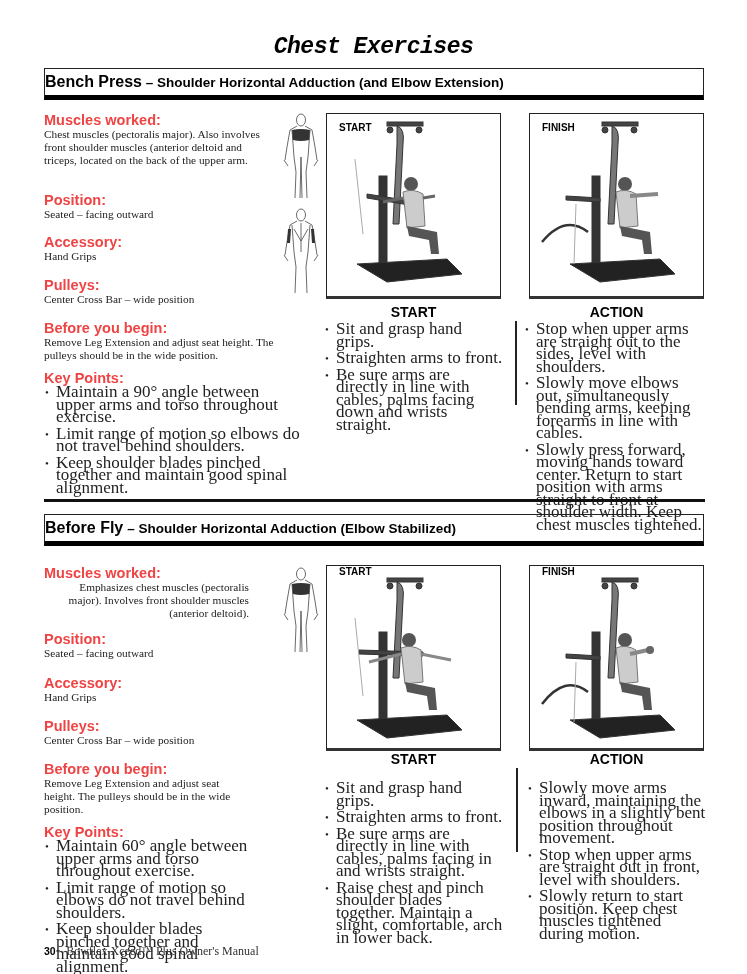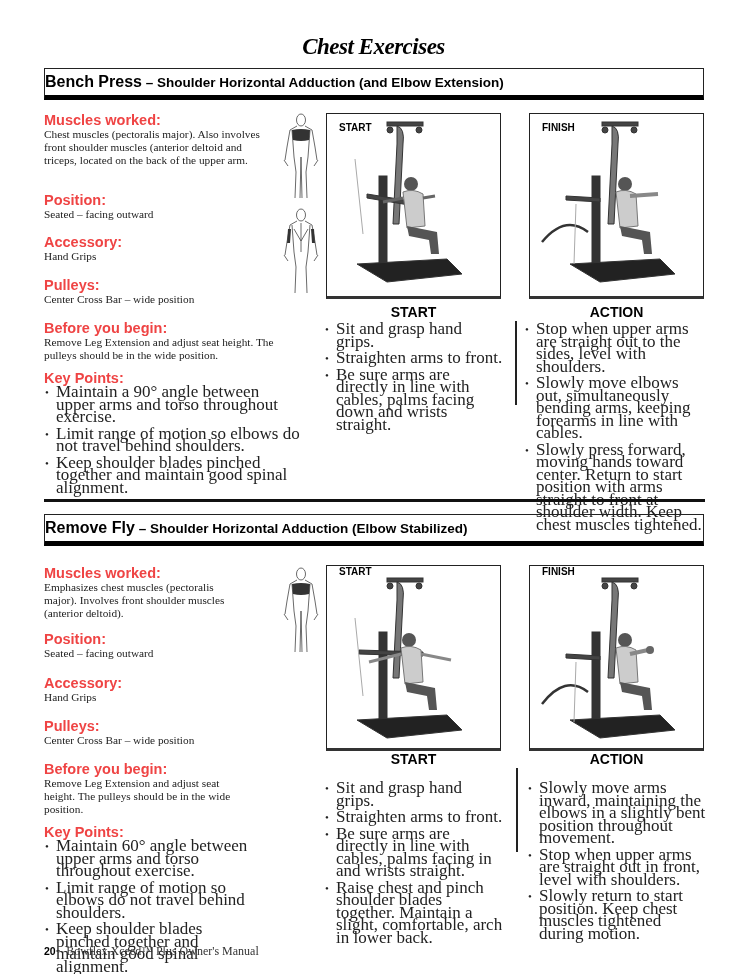--- a/index.html
+++ b/index.html
@@ -1,20 +1,20 @@
 <!DOCTYPE html>
 <html><head>
 <meta charset="utf-8">
 <style>
   html, body { margin: 0; padding: 0; background: #ffffff; }
   body { width: 747px; height: 974px; position: relative; overflow: hidden; color: #111; }
 
   .page-title {
     position: absolute; left: 0; top: 34px; width: 747px; text-align: center;
-    font-family: Liberation Serif, serif; font-weight: bold; font-style: italic;
+    font-family: Liberation Mono, monospace; font-weight: bold; font-style: italic;
     font-size: 23px; letter-spacing: -0.5px; color: #000;
   }
 
   .ex-header {
     position: absolute; left: 44px; width: 660px; height: 32px;
     border: 1px solid #222; border-bottom: 5px solid #000; box-sizing: border-box;
     text-align: left; font-family: "Liberation Sans", sans-serif; font-size: 14px; color: #000;
     line-height: 26px;
   }
   .ex-header .name { font-weight: bold; font-size: 16px; }
@@ -174,28 +174,28 @@
 <div class="action-bar" style="left:515px;top:321px;height:84px;"></div>
 <ul class="bul col-list" style="left:524px;top:323px;">
   <li>Stop when upper arms are straight out to the sides, level with shoulders.</li>
   <li>Slowly move elbows out, simultaneously bending arms, keeping forearms in line with cables.</li>
   <li>Slowly press forward, moving hands toward center. Return to start position with arms straight to front at shoulder width. Keep chest muscles tightened.</li>
 </ul>
 
 <div class="section-divider" style="top:499px;"></div>
 
 <div class="ex-header" style="top:514px;">
-  <span class="name">Remove Fly</span>
+  <span class="name">Before Fly</span>
   <span class="desc">– Shoulder Horizontal Adduction (Elbow Stabilized)</span>
 </div>
 
 <div class="left-col" style="top:565px;">
   <div class="blk" style="top:0;">
     <p class="h">Muscles worked:</p>
-    <p class="p" style="width:205px;">Emphasizes chest muscles (pectoralis major). Involves front shoulder muscles (anterior deltoid).</p>
+    <p class="p" style="width:205px;text-align:right;">Emphasizes chest muscles (pectoralis major). Involves front shoulder muscles (anterior deltoid).</p>
   </div>
   <div class="blk" style="top:66px;">
     <p class="h">Position:</p>
     <p class="p">Seated – facing outward</p>
   </div>
   <div class="blk" style="top:110px;">
     <p class="h">Accessory:</p>
     <p class="p">Hand Grips</p>
   </div>
   <div class="blk" style="top:153px;">
@@ -278,15 +278,15 @@
 
 <div class="col-title" style="left:529px;top:751px;">ACTION</div>
 <div class="action-bar" style="left:516px;top:768px;height:84px;"></div>
 <ul class="bul col-list" style="left:527px;top:782px;">
   <li>Slowly move arms inward, maintaining the elbows in a slightly bent position throughout movement.</li>
   <li>Stop when upper arms are straight out in front, level with shoulders.</li>
   <li>Slowly return to start position. Keep chest muscles tightened during motion.</li>
 </ul>
 
 <div class="footer">
-  <span class="num">20</span>
+  <span class="num">30</span>
   <span class="txt">Bowflex Xceed™ Plus Owner's Manual</span>
 </div>
 
 </body></html>

